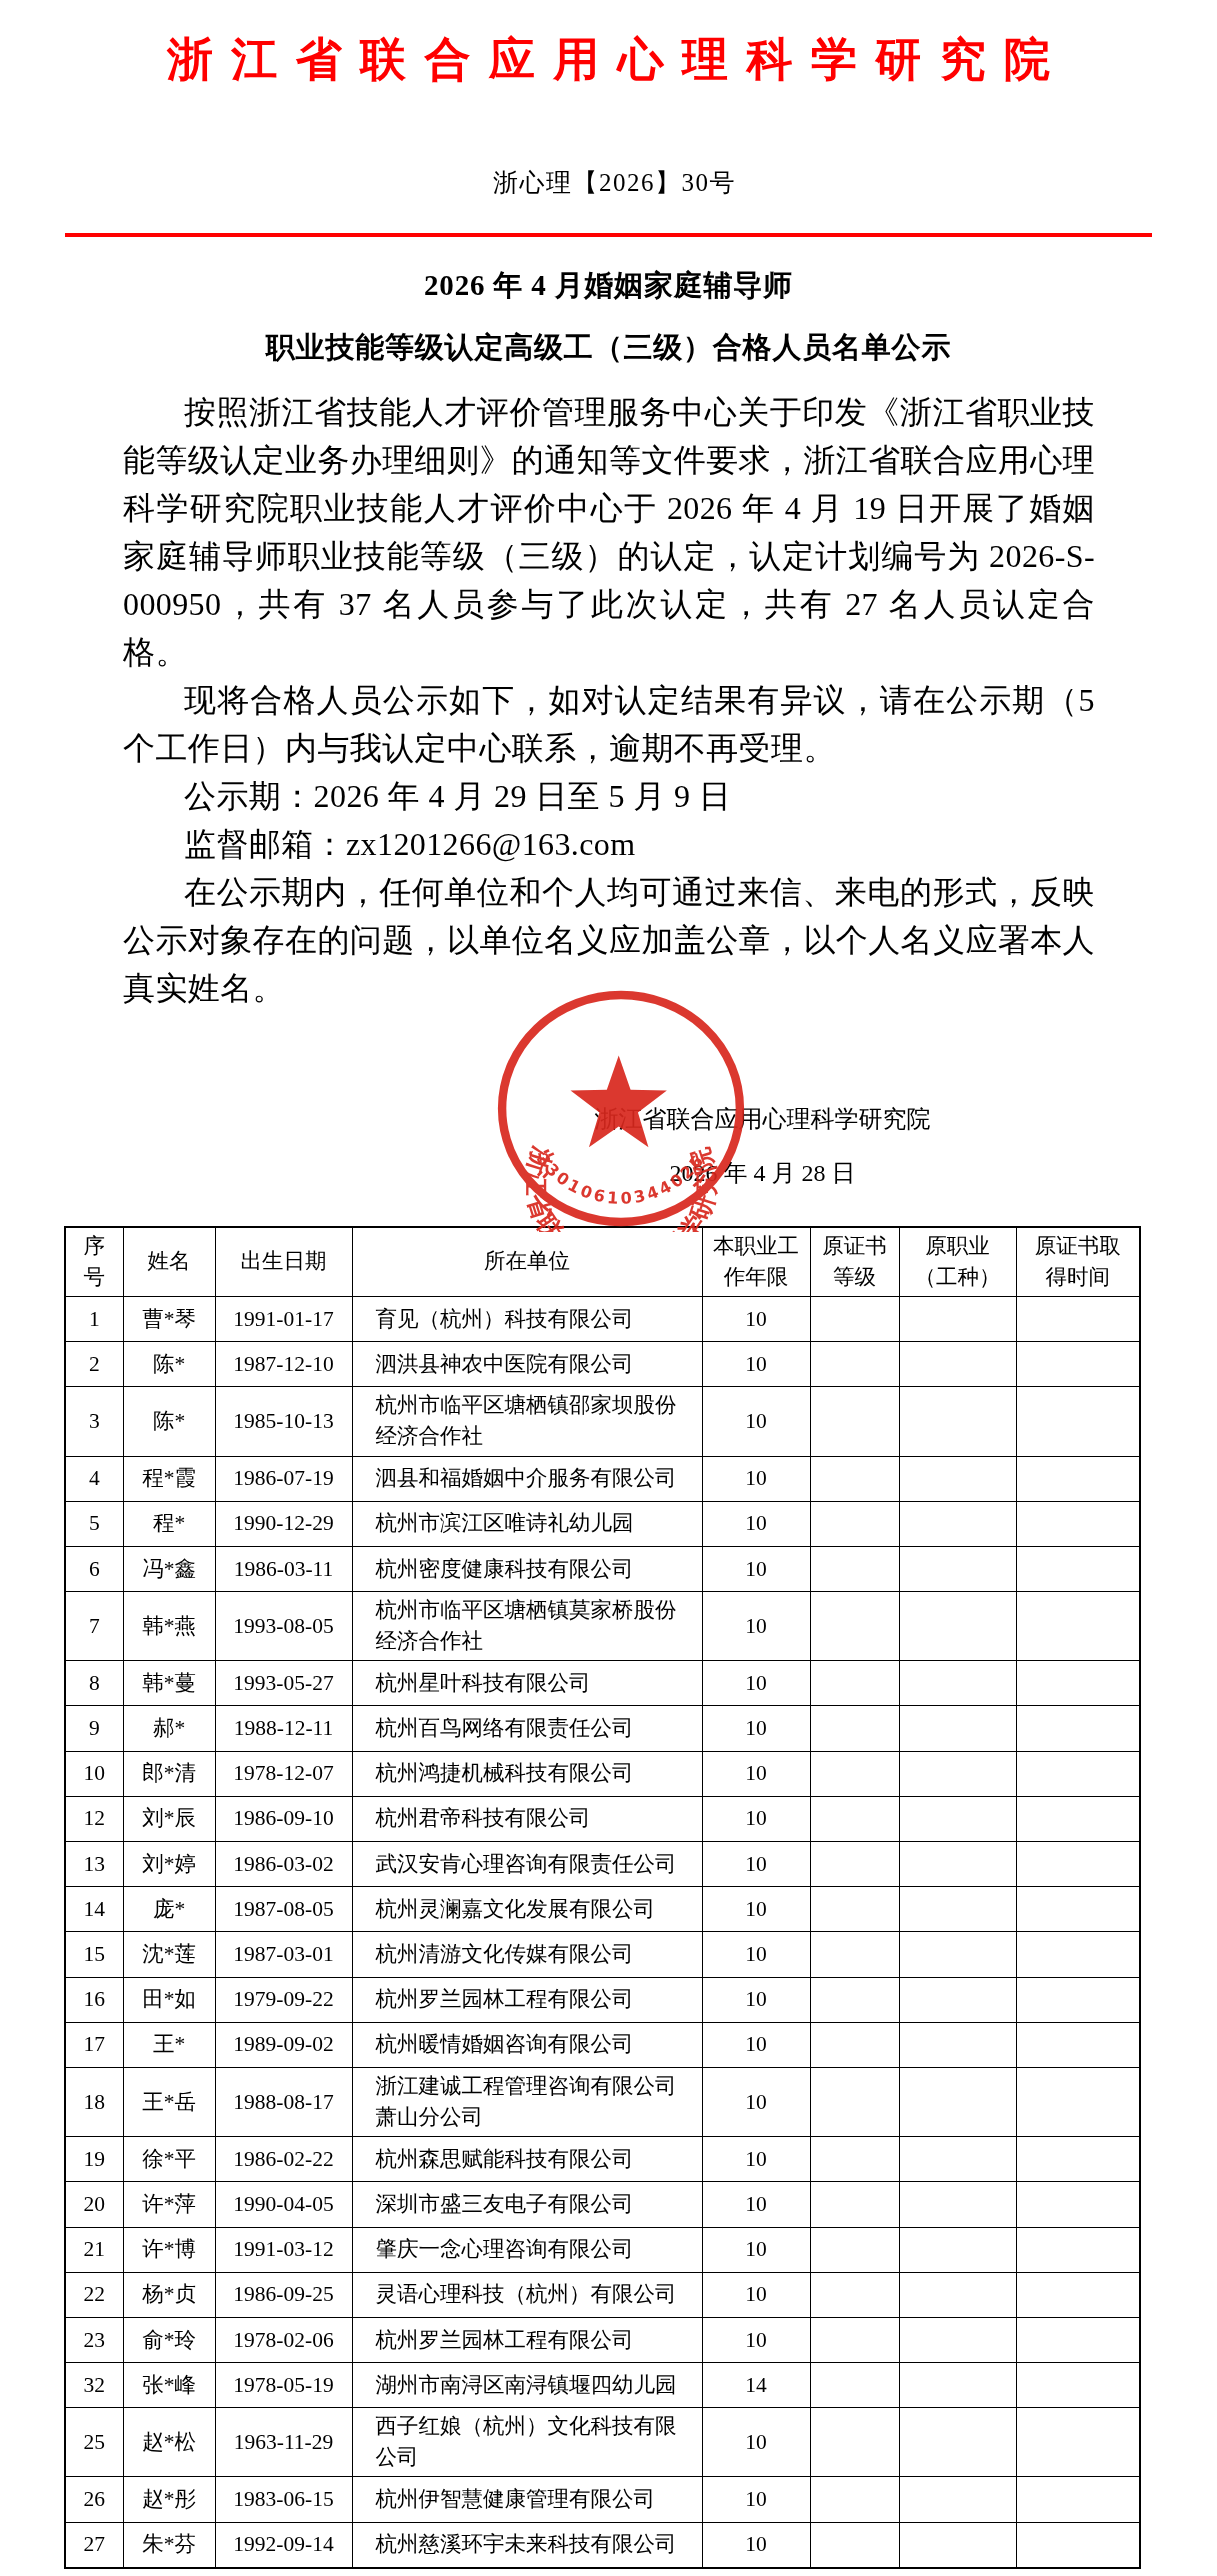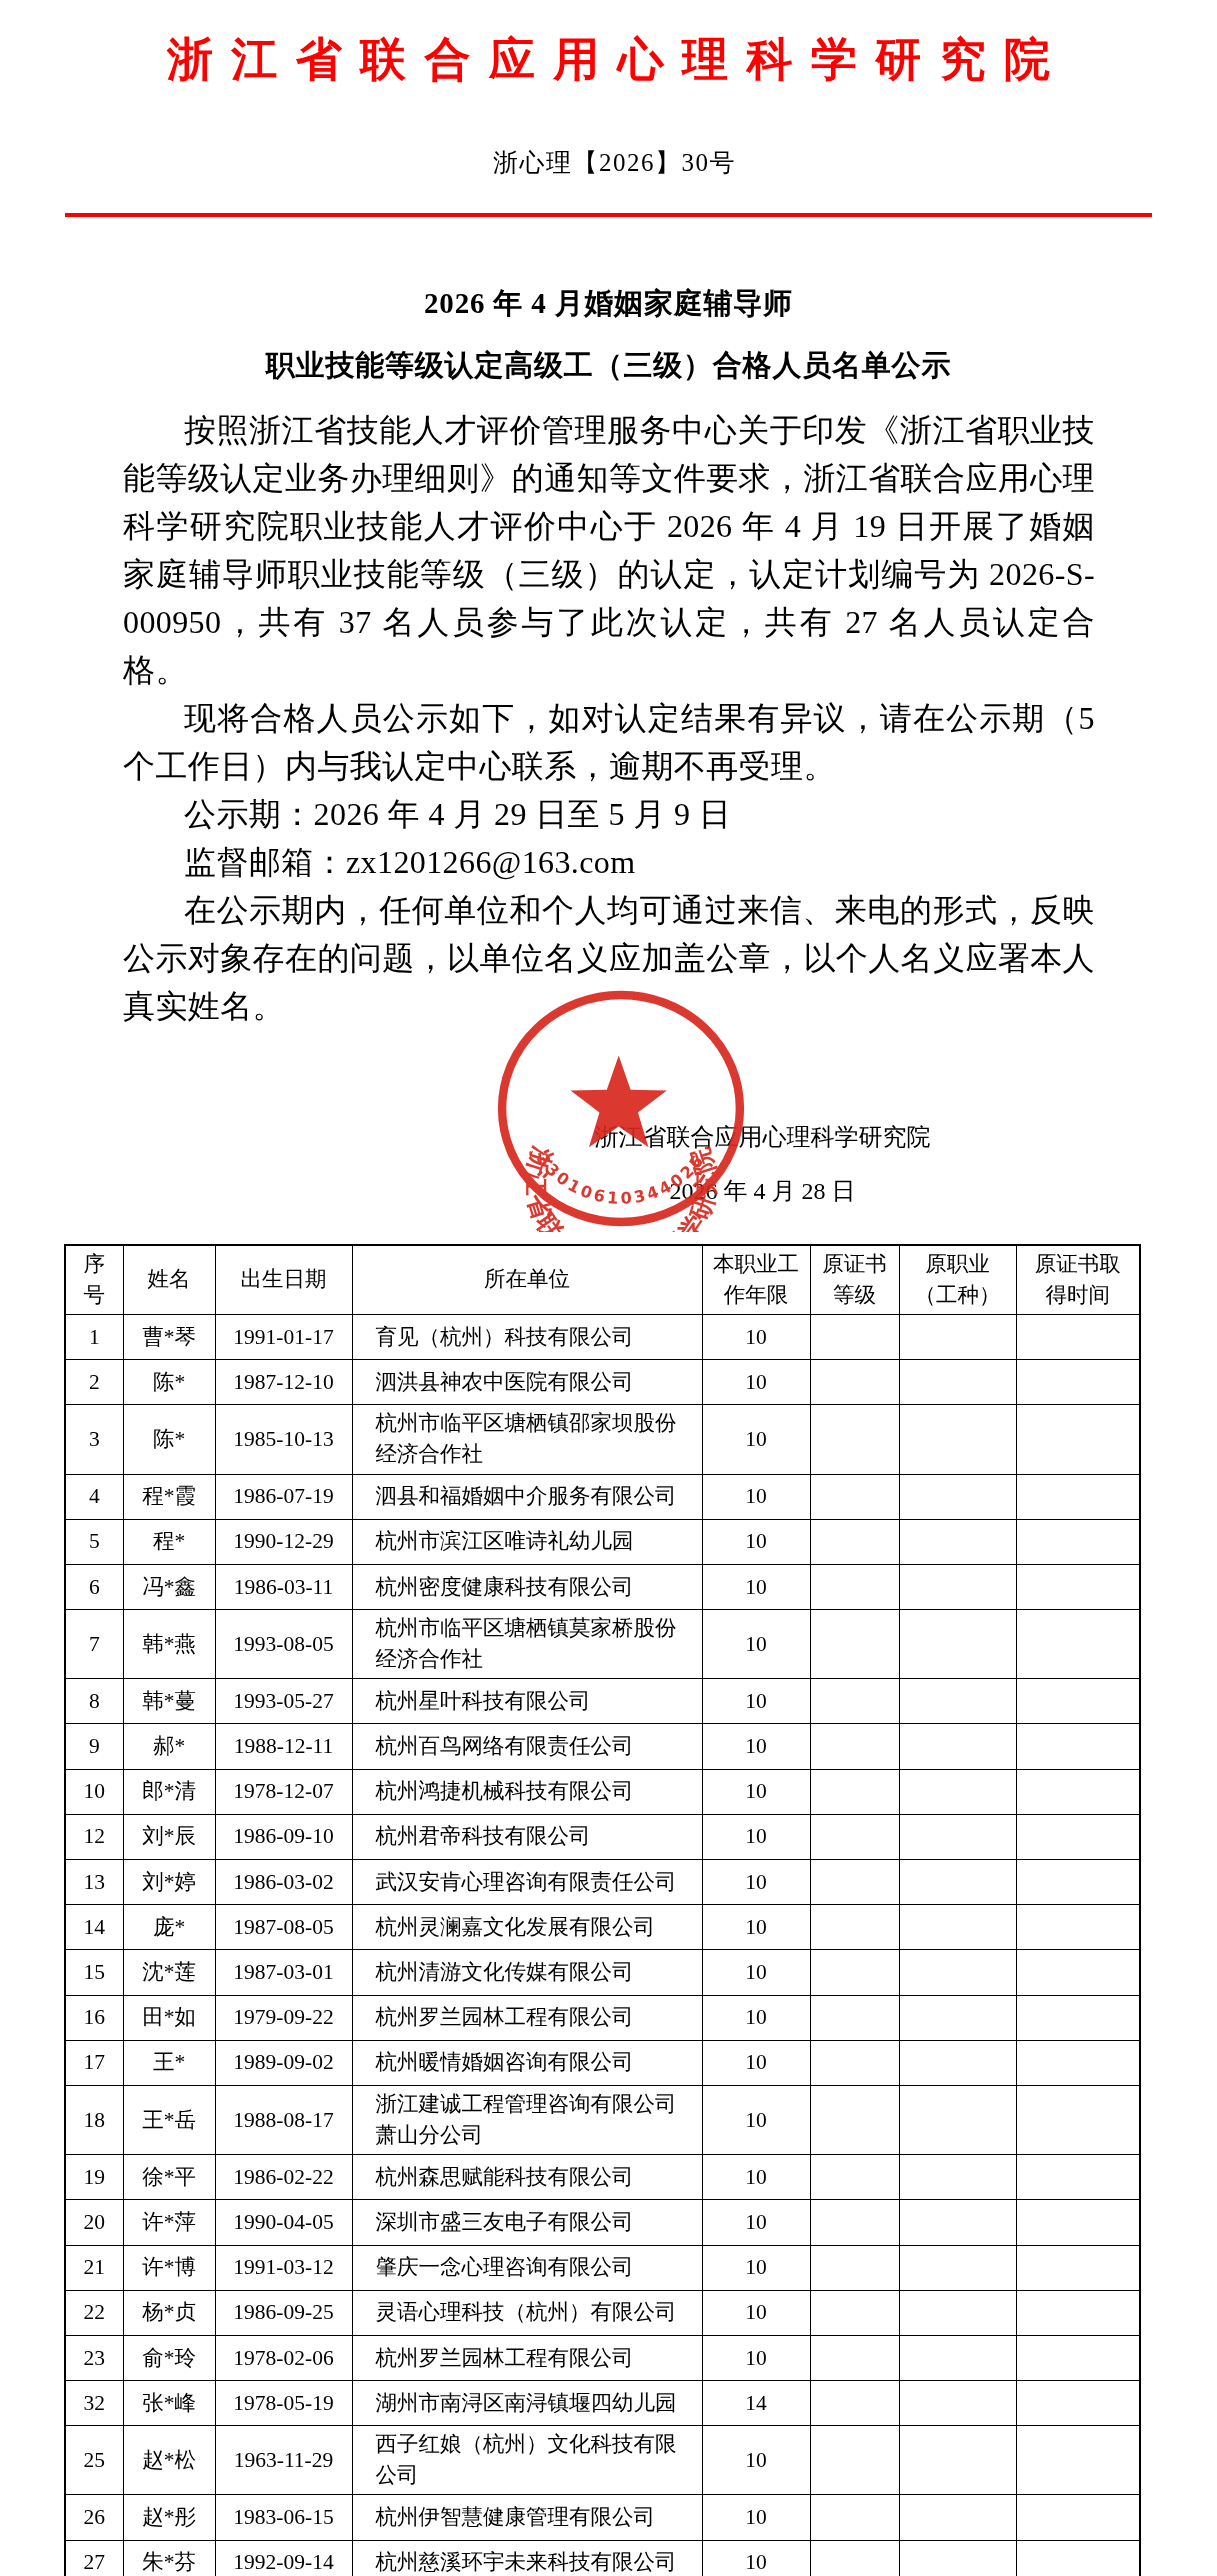--- a/index.html
+++ b/index.html
@@ -7,29 +7,29 @@
     width:1217px;height:2576px;overflow:hidden;position:relative;
     background:#ffffff;margin:0 auto;
     font-family:"Liberation Serif","DejaVu Serif",serif;color:#000;border-radius:15px;
   }
   .org-title{
     margin:0;padding-top:29px;text-align:center;
     font-size:46px;font-weight:bold;color:#ff0000;
     letter-spacing:18.4px;text-indent:18.4px;white-space:nowrap;
   }
   .doc-number{
-    margin-top:55px;text-align:center;font-size:25px;letter-spacing:1.5px;padding-left:12px;
+    margin-top:75px;text-align:center;font-size:25px;letter-spacing:1.5px;padding-left:12px;
   }
   .red-rule{
     height:3.8px;background:#ff0000;margin:34px 65px 0 65px;
   }
   .notice-title{
     margin:0;text-align:center;font-weight:bold;font-size:29px;letter-spacing:0.8px;
   }
-  .notice-title.l1{margin-top:67px;}
+  .notice-title.l1{margin-top:29px;}
   .notice-title.l2{margin-top:22px;}
   .body-text{
     margin:20px 122px 0 123px;
   }
   .body-text p{
     margin:0;font-size:32px;line-height:48px;text-align:justify;
     text-indent:61px;letter-spacing:0.4px;
   }
   .signature{
     margin-top:80px;margin-left:577px;width:371px;text-align:center;

